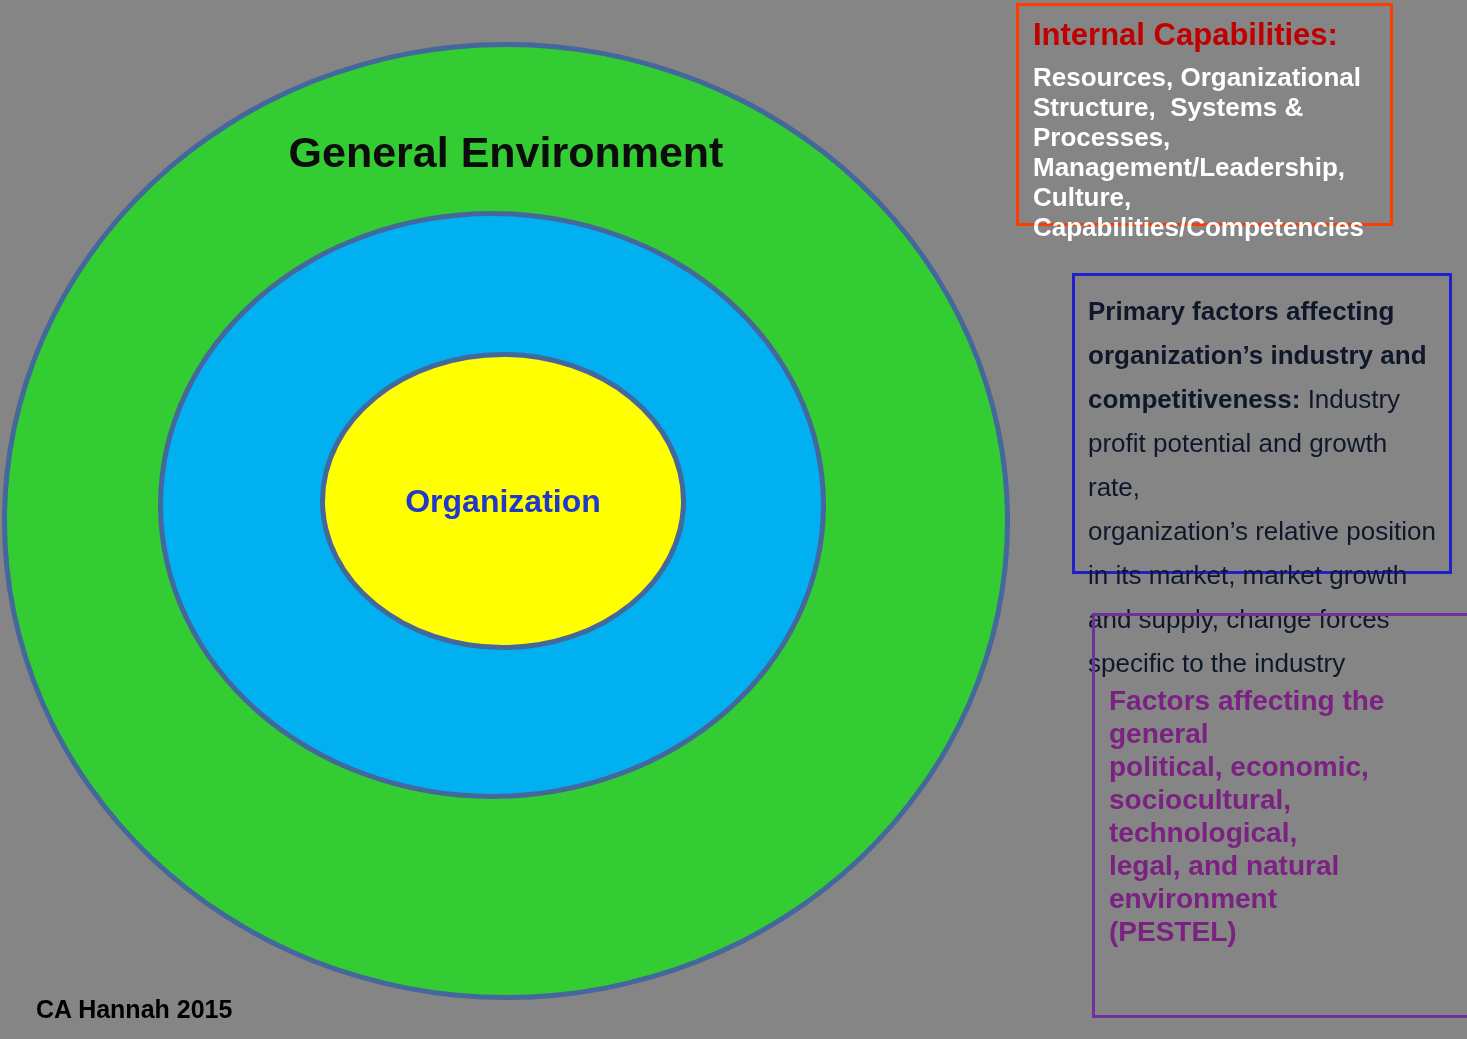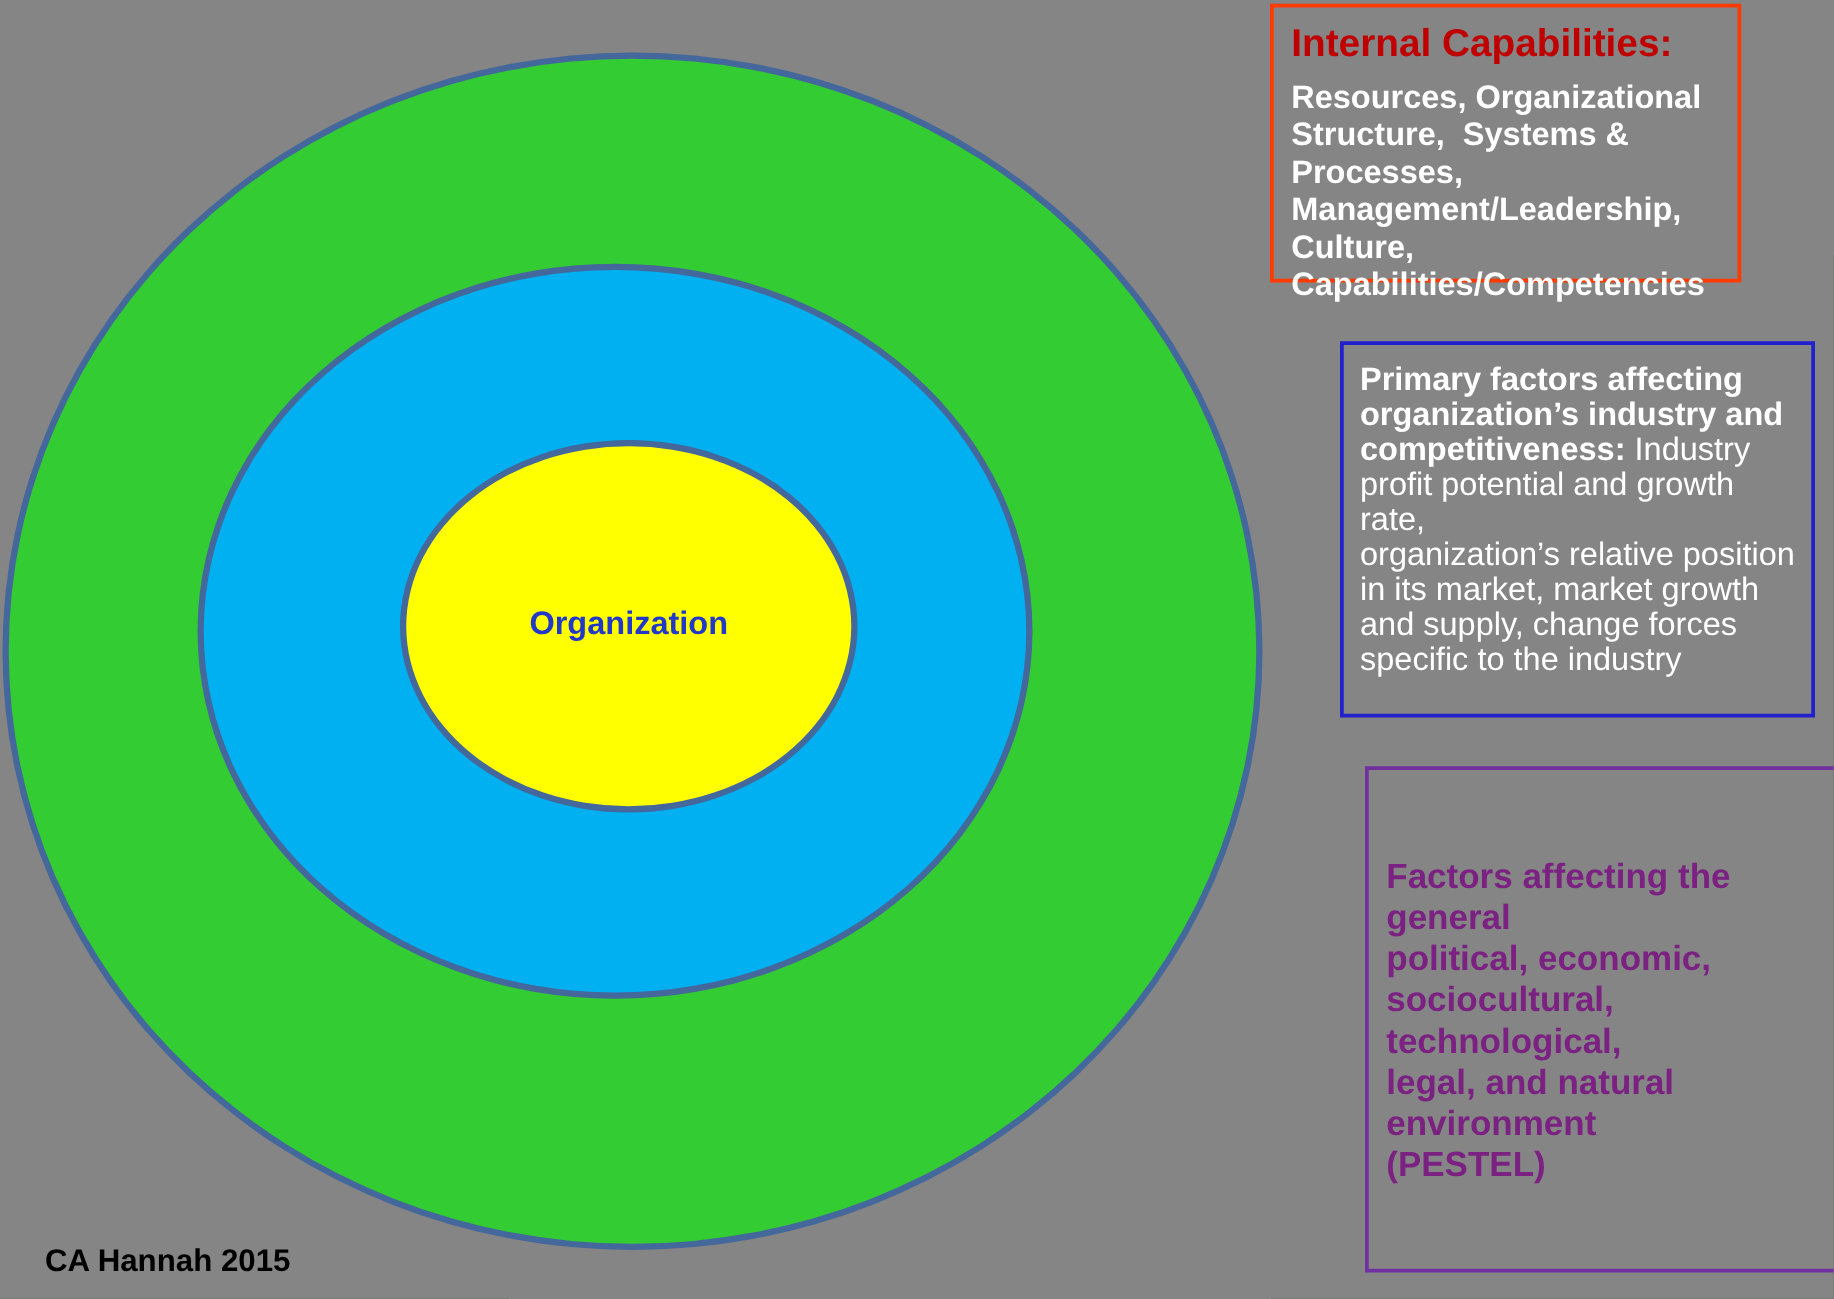--- a/index.html
+++ b/index.html
@@ -28,21 +28,21 @@
     position: absolute;
     left: 6px; top: 128px; width: 1000px;
     text-align: center;
     font-size: 43px; font-weight: bold;
     color: #0c0c0c;
   }
   .inner-label {
     position: absolute;
     left: 320px; top: 483px; width: 366px;
     text-align: center;
-    font-size: 26px; font-weight: bold;
+    font-size: 32px; font-weight: bold;
     color: #2238c8;
   }
 
   
   .box { position: absolute; background: transparent; }
 
   .red-box {
     left: 1016px; top: 3px; width: 377px; height: 223px;
     border: 3px solid #ff3b00;
     padding: 11px 14px;
@@ -55,22 +55,22 @@
     font-size: 26px; font-weight: bold; color: #ffffff;
     line-height: 30px; white-space: pre-wrap;
   }
 
   .blue-box {
     left: 1072px; top: 273px; width: 380px; height: 301px;
     border: 3px solid #2121cc;
     padding: 13px 13px;
   }
   .blue-text {
-    font-size: 26px; color: #ffffff;
-    line-height: 28px; white-space: pre-wrap;
+    font-size: 26px; color: #0f172a;
+    line-height: 44px; white-space: pre-wrap;
   }
   .blue-lead { font-weight: bold; }
   .blue-rest { font-weight: normal; }
 
   .purple-box {
     left: 1044px; top: 613px; width: 404px; height: 405px;
     border: 3px solid #7030a0;
     display: flex; align-items: center;
     padding: 0 14px;
     margin-left: 48px;
@@ -90,20 +90,21 @@
 </style>
 </head>
 <body>
 
 <div class="canvas">
 
   <div class="ring outer"></div>
   <div class="ring middle"></div>
   <div class="ring inner"></div>
 
+  <div class="outer-label">General Environment</div>
 
   <div class="inner-label">Organization</div>
 
   <div class="box red-box">
     <div class="red-title">Internal Capabilities:</div>
     <div class="red-body">Resources, Organizational
 Structure,  Systems &amp; Processes,
 Management/Leadership,
 Culture,
 Capabilities/Competencies</div>

